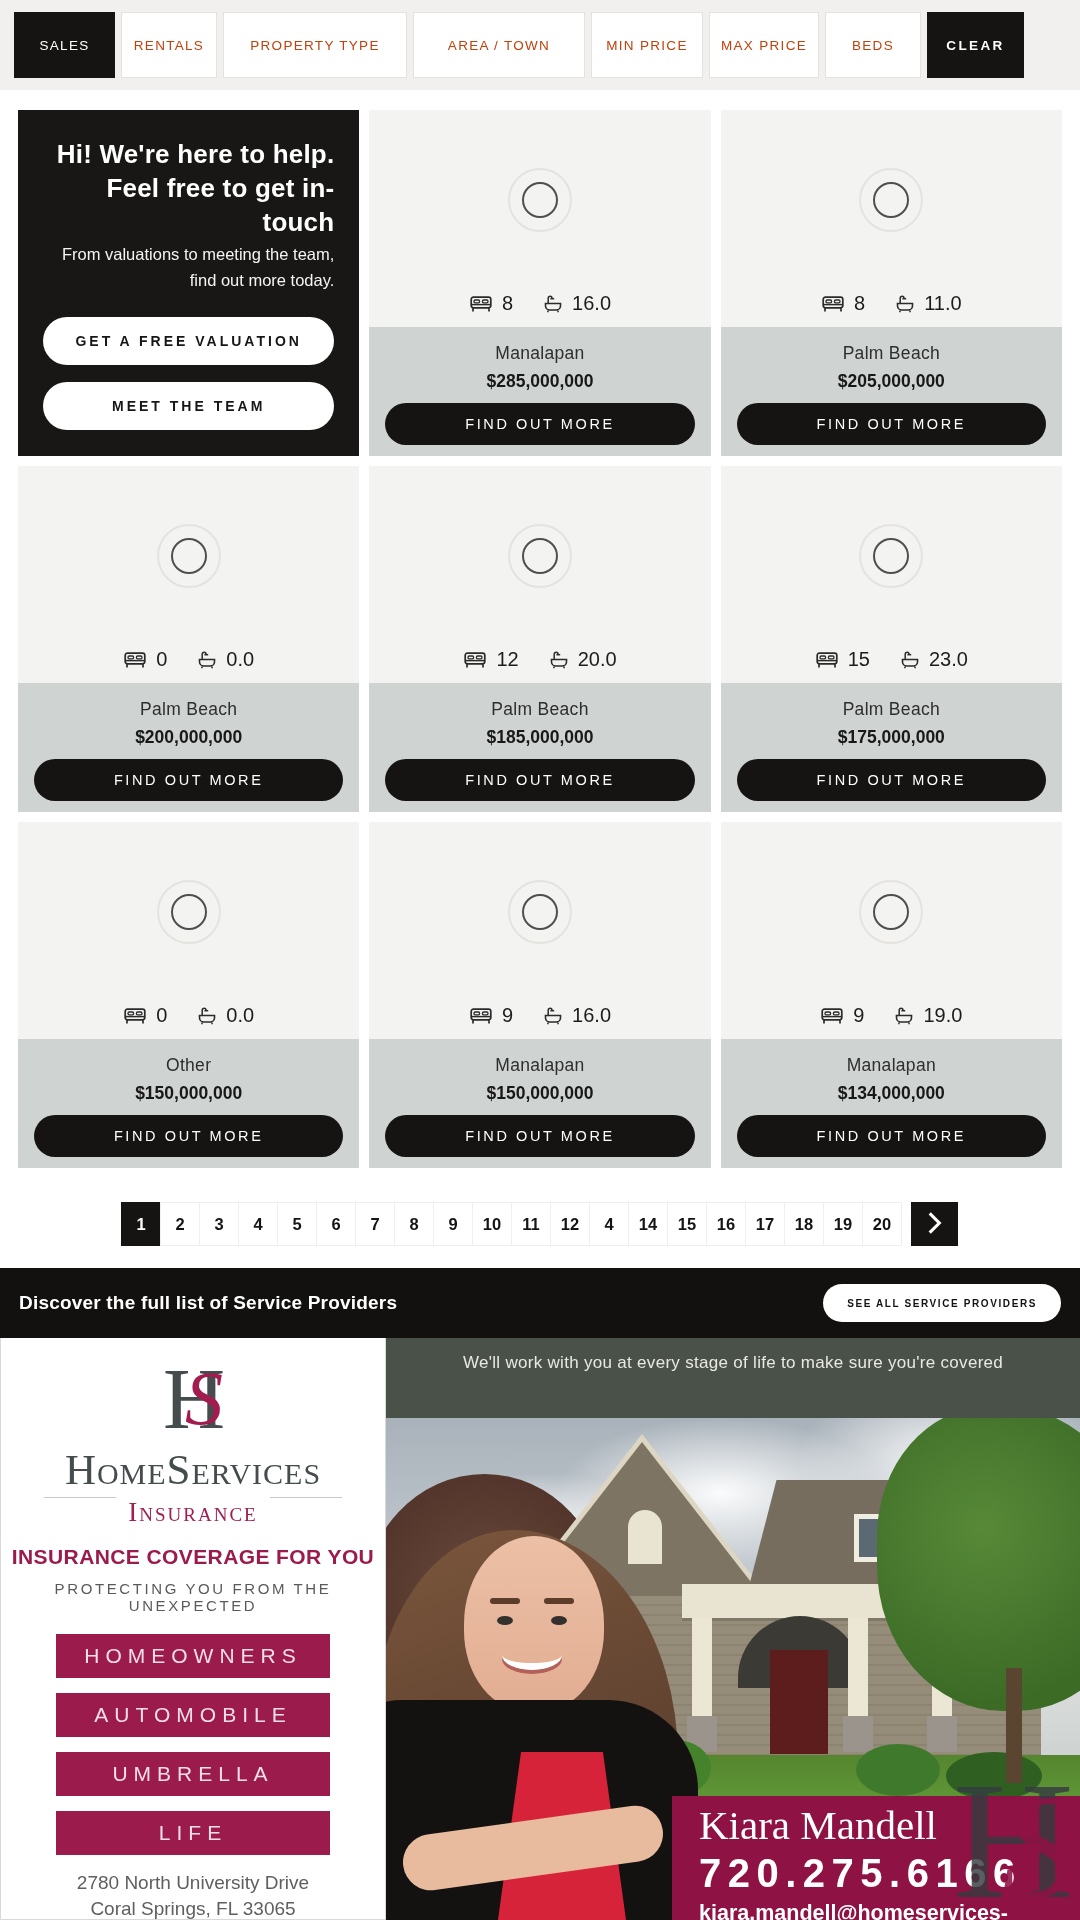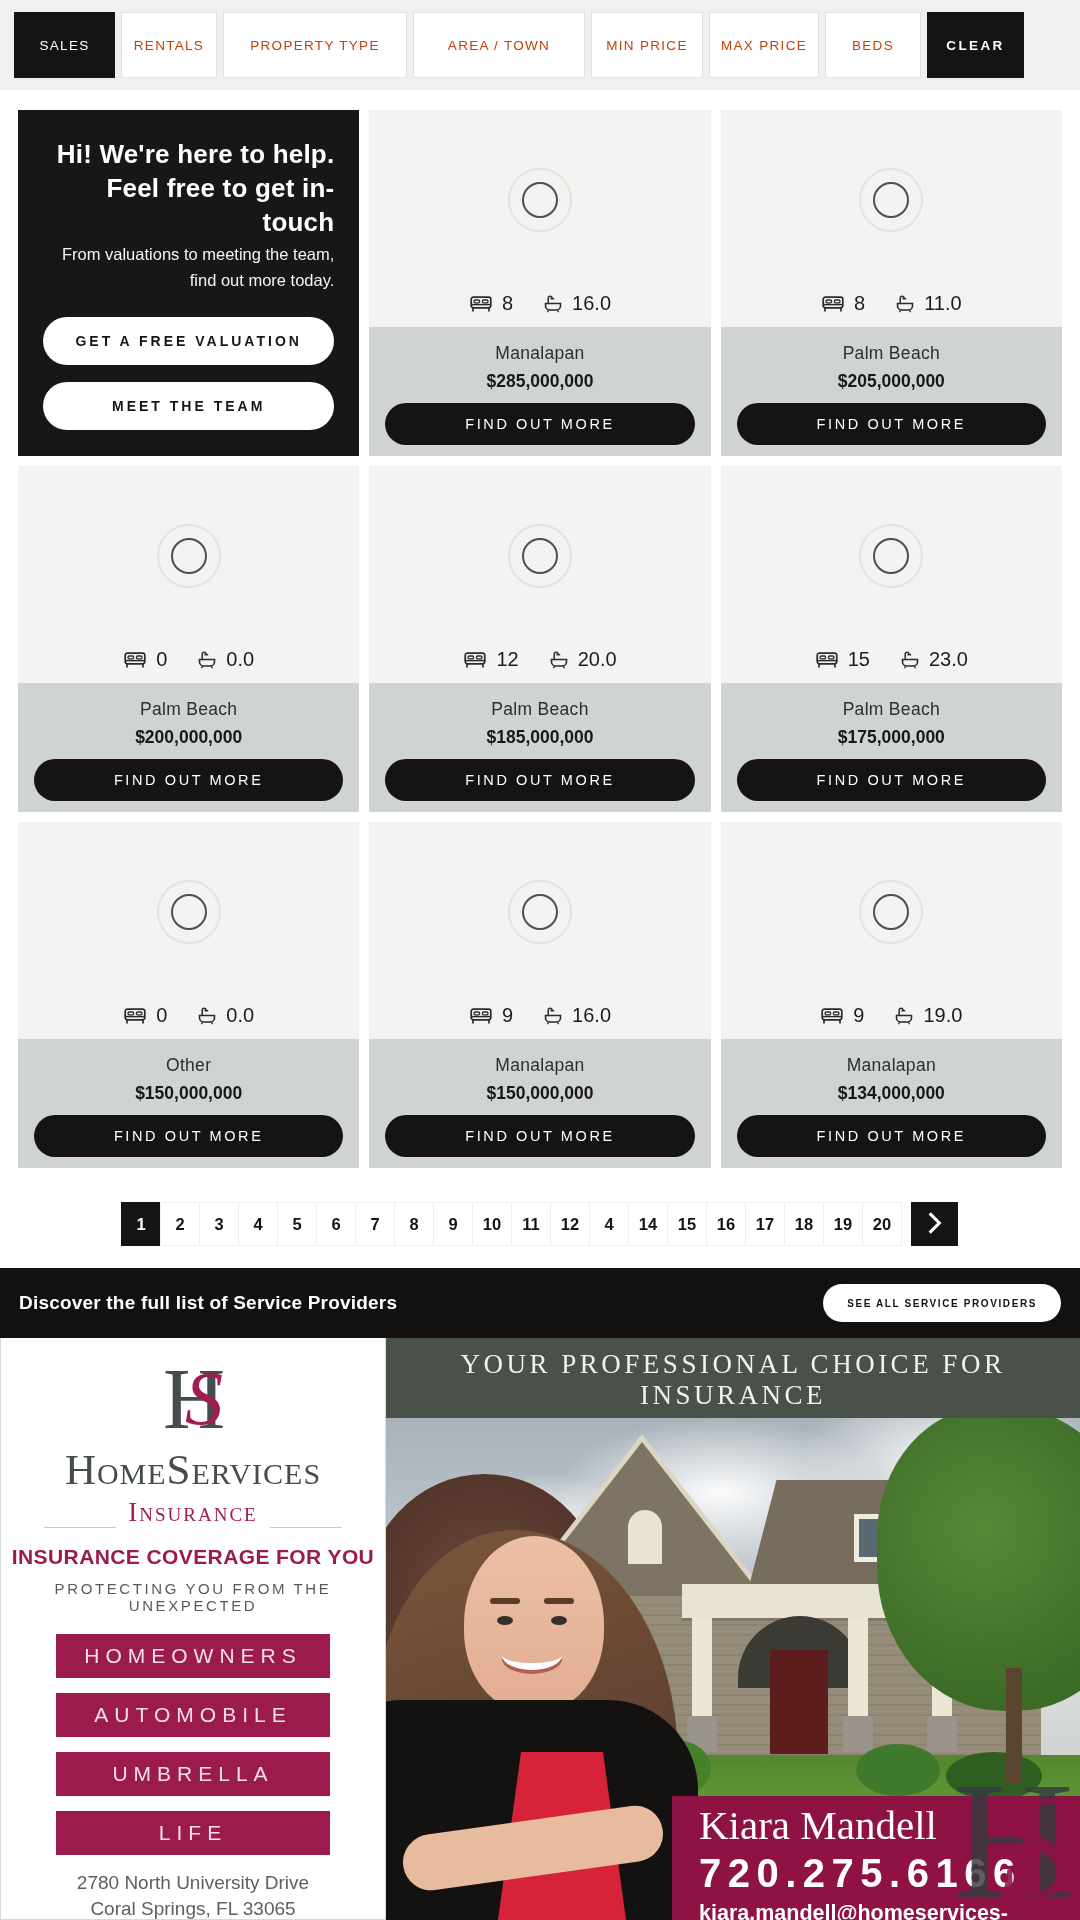--- a/index.html
+++ b/index.html
@@ -64,21 +64,21 @@
   .ad { height:582px; display:flex; }
 
   
   .ad-left { width:386px; background:#fff; border:1px solid #d9d9d9; border-top:none; text-align:center;
              padding-top:18px; position:relative; }
   .monogram { height:88px; line-height:1; font-family:"Liberation Serif", serif; }
   .mono-h { font-size:86px; color:#454c4e; }
   .mono-s { font-size:76px; font-style:italic; color:#A21C4F; margin-left:-40px; position:relative; top:-4px; }
   .brand-name { font-family:"Liberation Serif", serif; font-variant:small-caps; font-size:43px; color:#454c4e;
                 letter-spacing:1px; margin-top:2px; line-height:1.1; }
-  .brand-sub { display:flex; align-items:flex-end; justify-content:center; gap:12px; margin-top:4px; }
+  .brand-sub { display:flex; align-items:flex-start; justify-content:center; gap:12px; margin-top:4px; }
   .brand-sub::before,.brand-sub::after { content:""; width:72px; height:1px; background:#c9c9c9; }
   .brand-sub span { font-family:"Liberation Serif", serif; font-variant:small-caps; font-size:27px; color:#A21C4F;
                     letter-spacing:2px; }
   .tagline { margin-top:17px; font-size:21px; font-weight:bold; color:#9B1B4D; letter-spacing:.4px; }
   .subtagline { margin-top:11px; font-size:15px; color:#5a5a5a; letter-spacing:2.6px; }
   .products { margin-top:20px; }
   .product-btn { width:274px; height:44px; margin:0 auto 15px; background:#9B1B4D; color:#F4DEE8;
                  display:flex; align-items:center; justify-content:center; font-size:21px; letter-spacing:6px; }
   .address { margin-top:13px; font-size:19px; color:#5f5f5f; line-height:1.35; }
 
@@ -555,21 +555,20 @@
         </div>
       <div class="address">
         <div>2780 North University Drive</div>
         <div>Coral Springs, FL 33065</div>
       </div>
 
     </div>
 
     <div class="ad-right">
       <div class="band">
-        <div class="band-headline">YOUR PROFESSIONAL CHOICE FOR INSURANCE</div>
         <div class="band-sub">We'll work with you at every stage of life to make sure you're covered</div>
       </div>
 
       <div class="photo">
         <div class="cloud c1"></div>
         <div class="cloud c2"></div>
         <div class="cloud c3"></div>
         <div class="neighbor"></div>
         <div class="tree-left"></div>
         <div class="roof-left-edge"></div>

